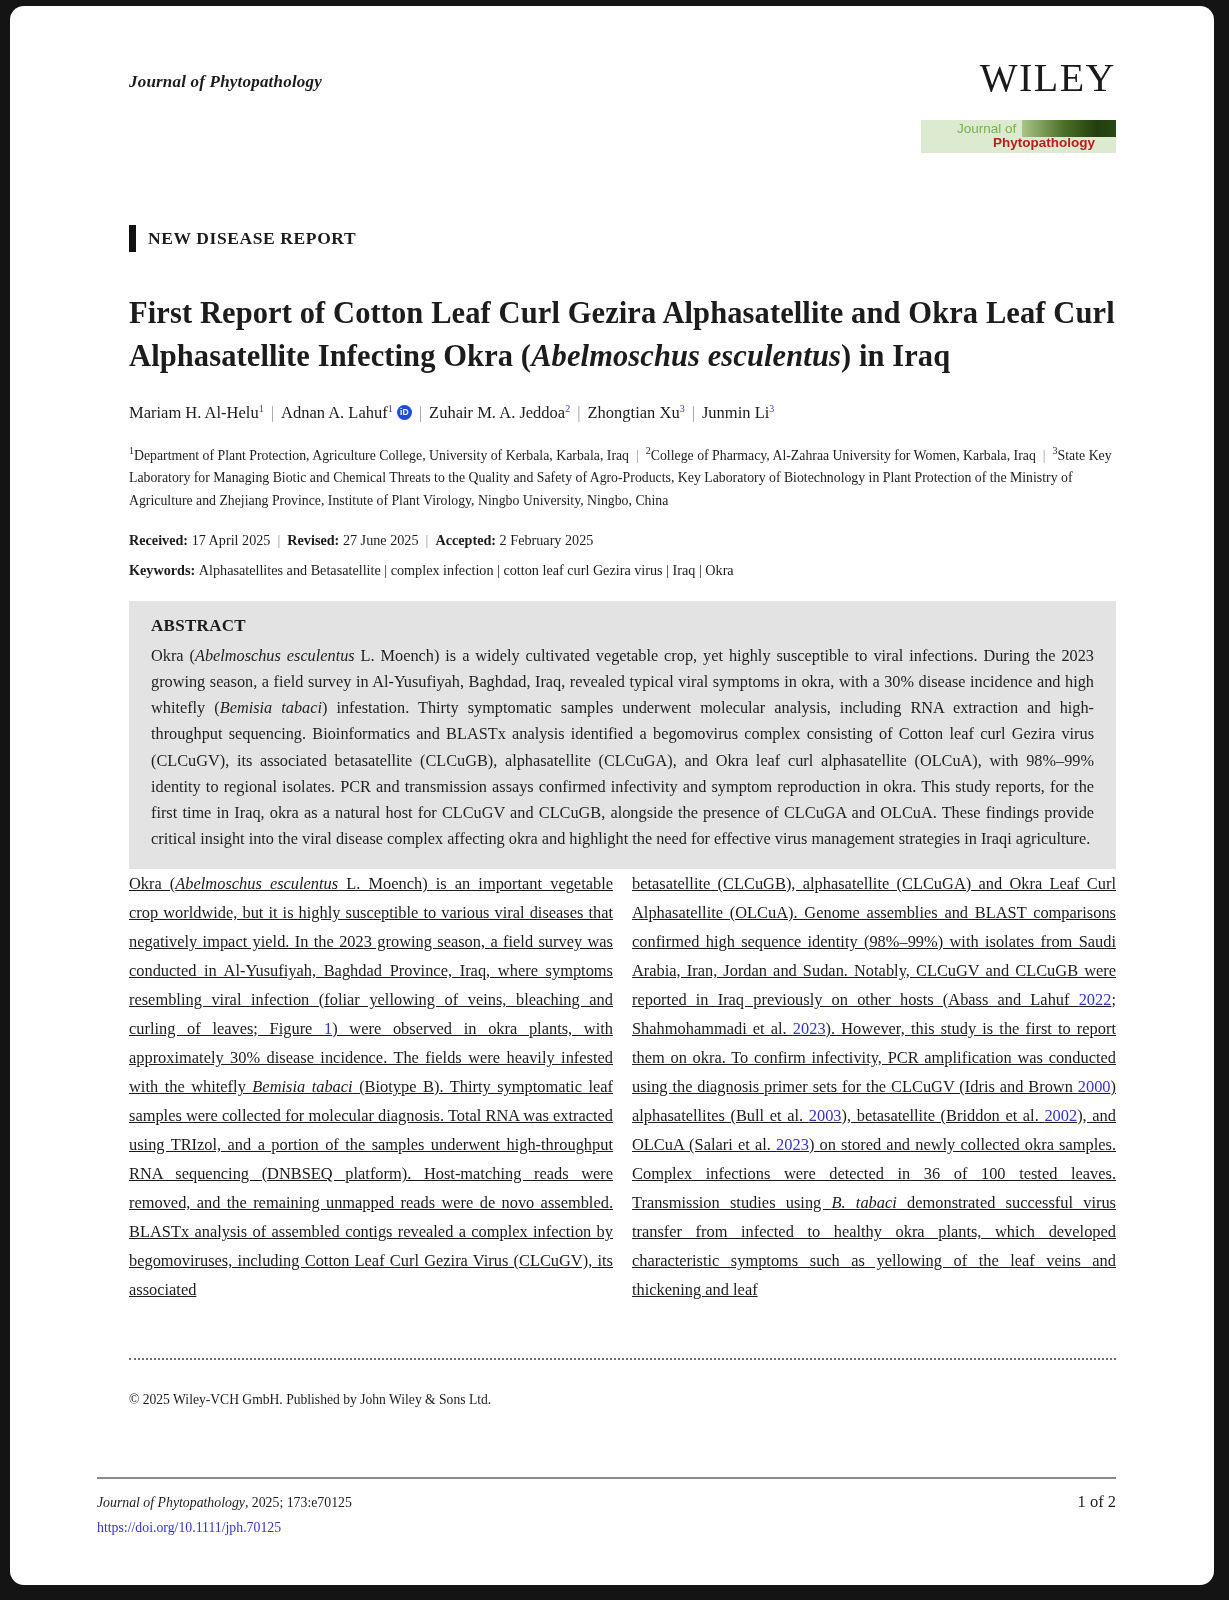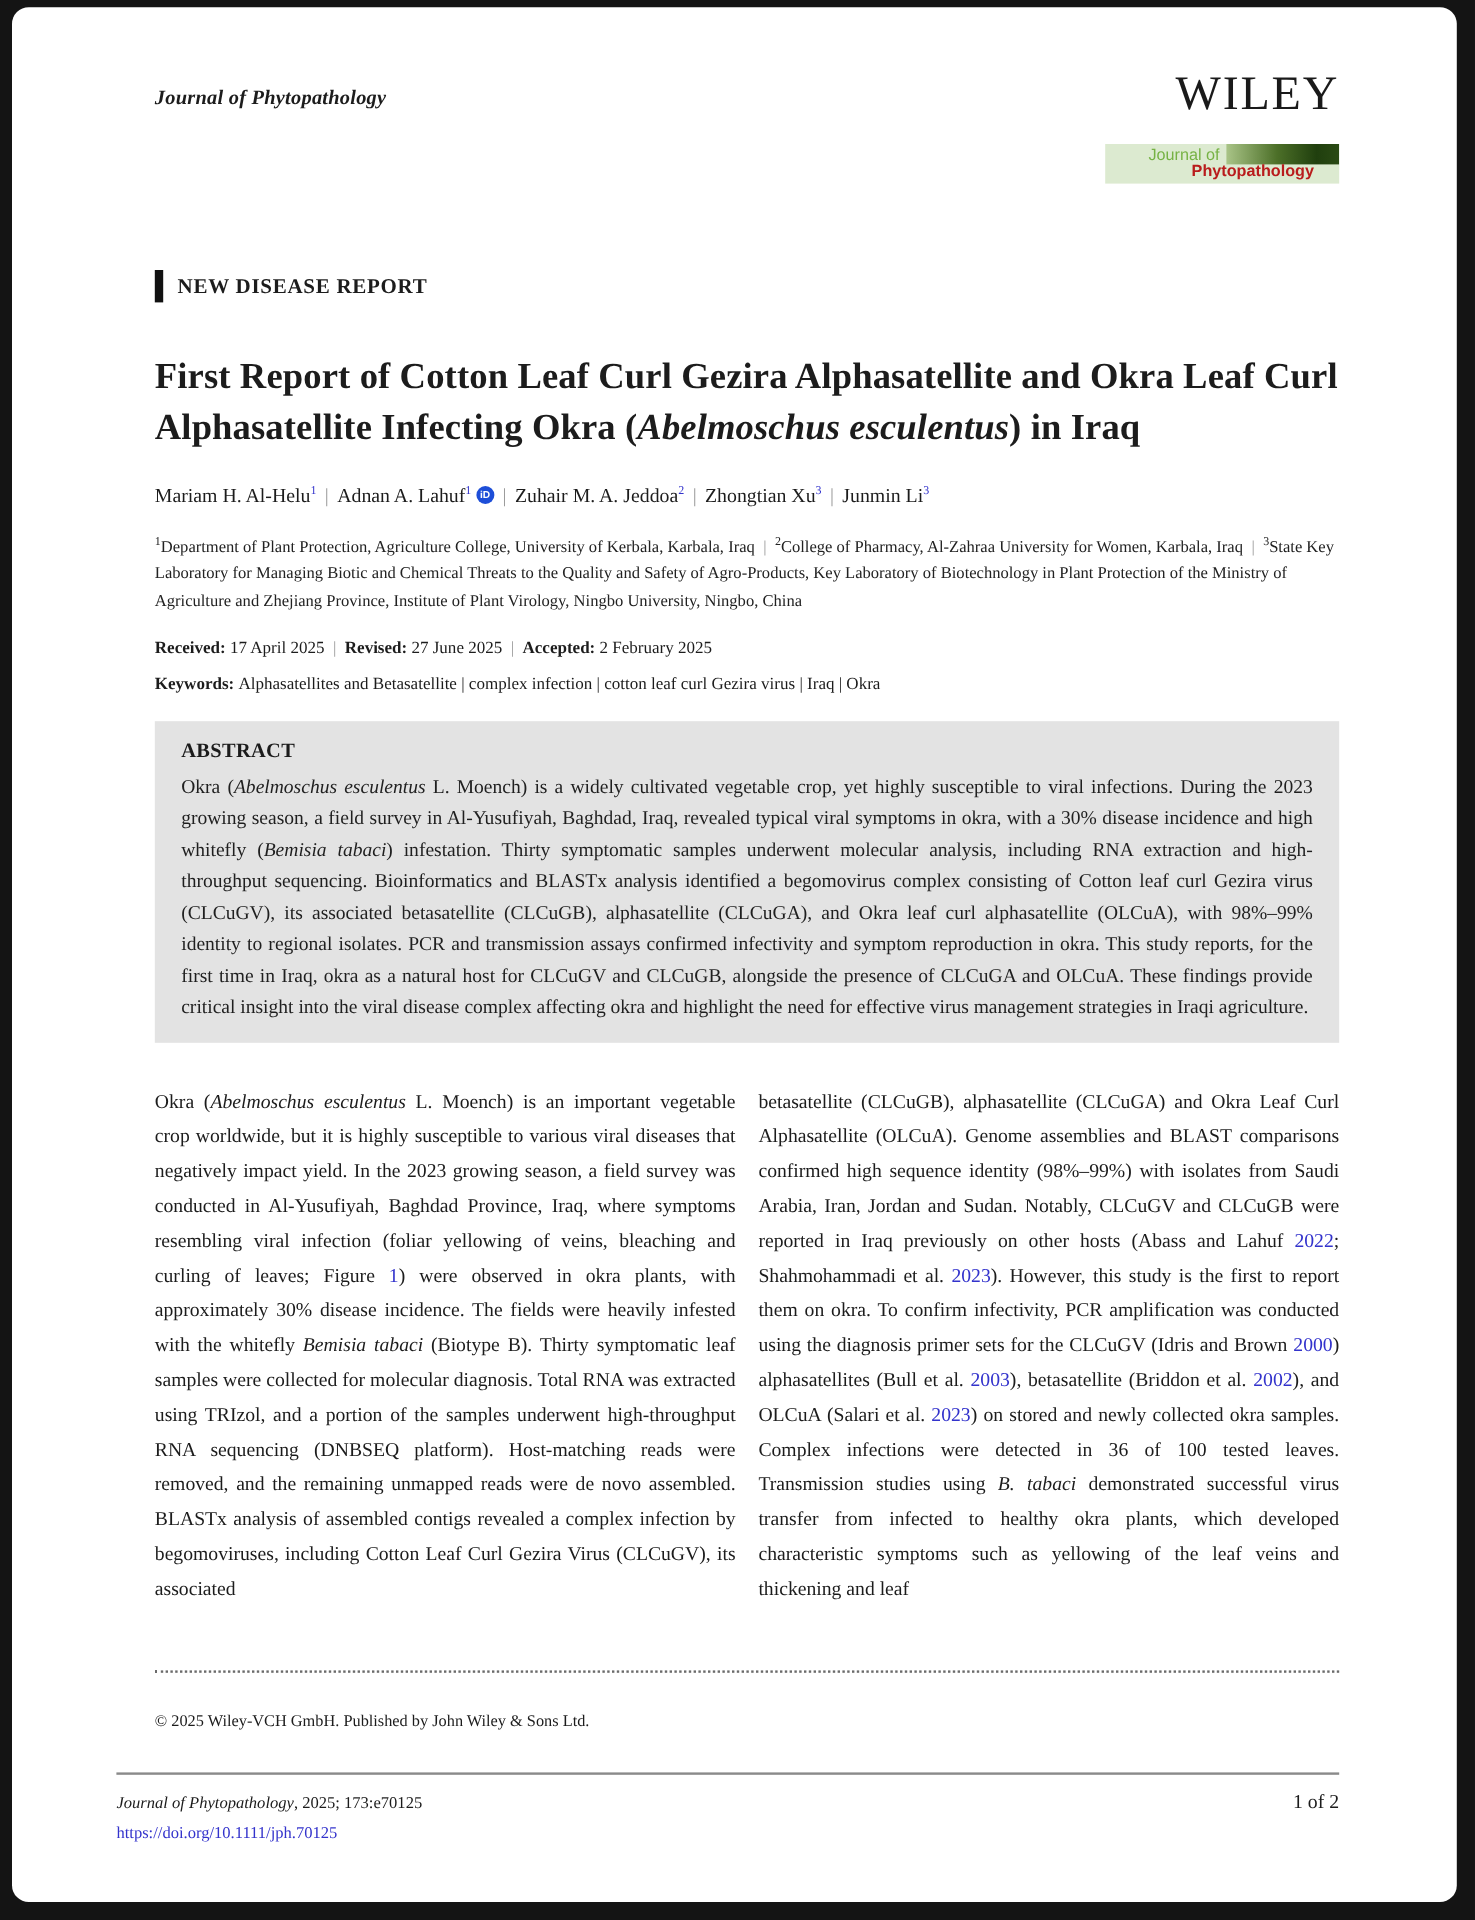--- a/index.html
+++ b/index.html
@@ -39,21 +39,21 @@
   .orcid-icon{display:inline-block;width:15px;height:15px;border-radius:50%;background:#1d4ed8;color:#fff;
       font-family:"Liberation Sans",sans-serif;font-size:8.5px;font-weight:bold;text-align:center;
       line-height:15px;vertical-align:3px;margin-left:4px;cursor:pointer;}
 
   
   .abstract{margin-top:22px;background:#e3e3e3;padding:15px 22px 17px 22px;box-sizing:border-box;}
   .abstract-h{font-size:17px;font-weight:bold;letter-spacing:.3px;}
   .abstract-b{margin-top:7px;font-size:16.3px;line-height:1.6;text-align:justify;color:#1f1f1f;}
 
   
-  .cols{display:flex;gap:19px;margin-top:34px;}
+  .cols{display:flex;gap:19px;text-decoration:underline;}
   .col{flex:1;font-size:16.4px;line-height:1.77;text-align:justify;color:#1c1c1c;}
 
   
   .dotted-rule{margin-top:54px;border-top:2px dotted #6b6b6b;height:0;}
   .copyright{margin-top:32px;font-size:13.6px;color:#1c1c1c;}
   .footer-bottom{position:absolute;left:87px;right:98px;bottom:44px;}
   .solid-rule{border-top:2.5px solid #8a8a8a;height:0;}
   .foot-row{display:flex;justify-content:space-between;align-items:flex-start;margin-top:11px;gap:12px;}
   .cite{font-size:13.8px;line-height:1.85;}
   .page-num{font-size:16.5px;margin-top:2px;}

